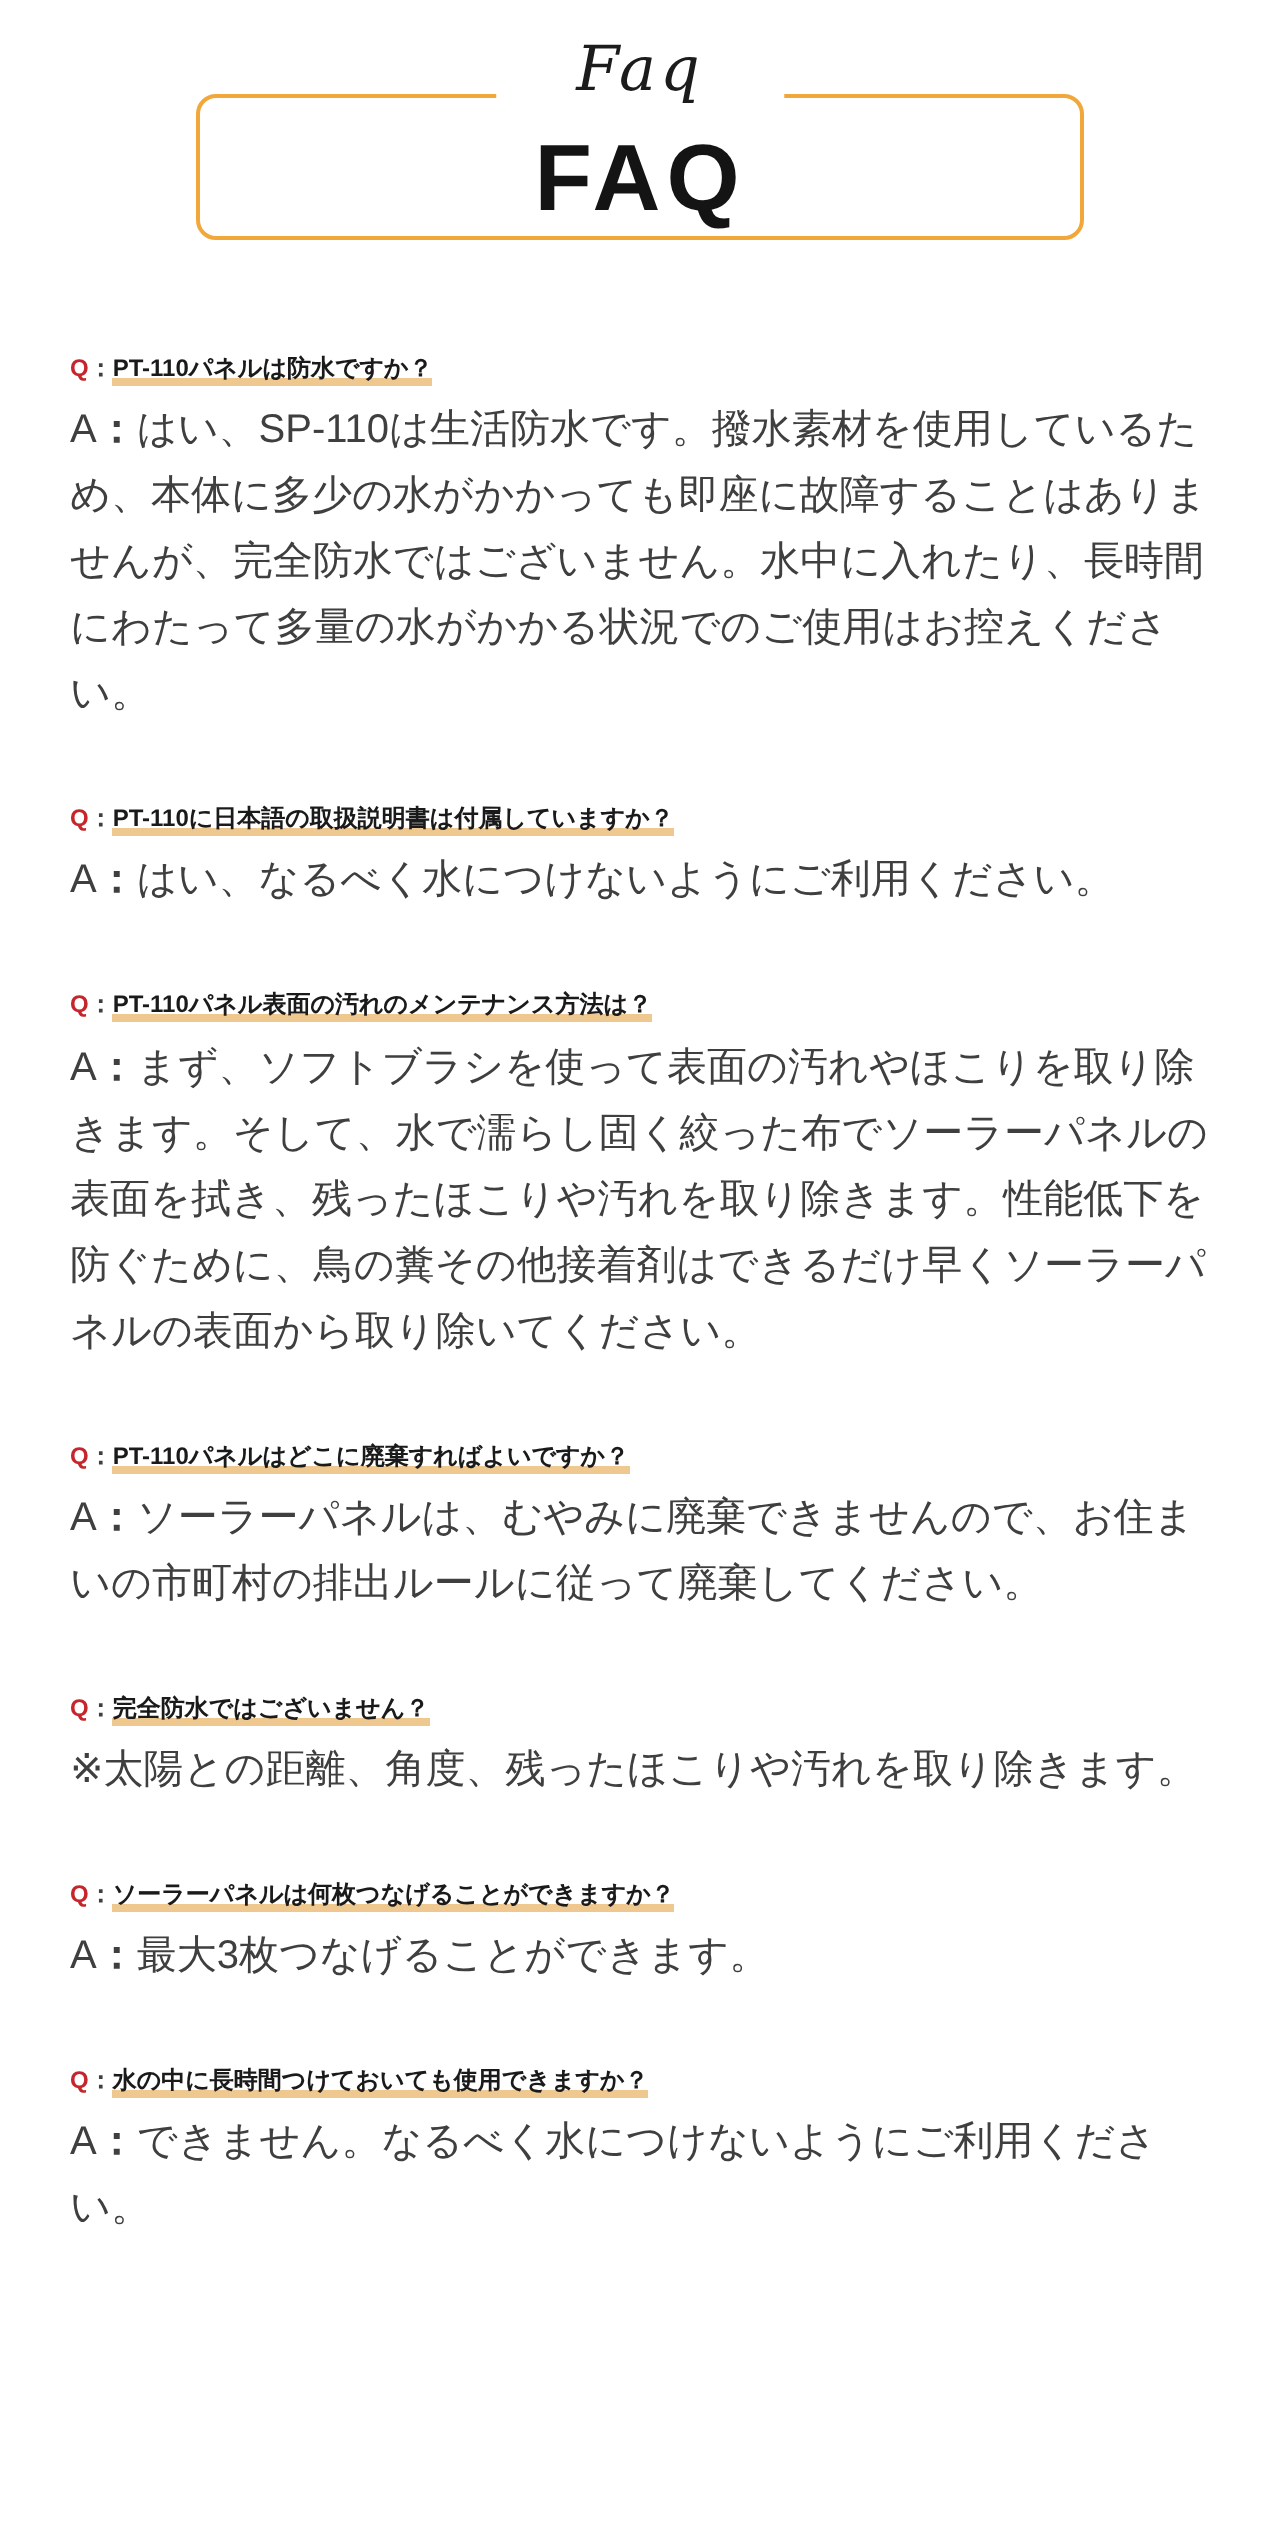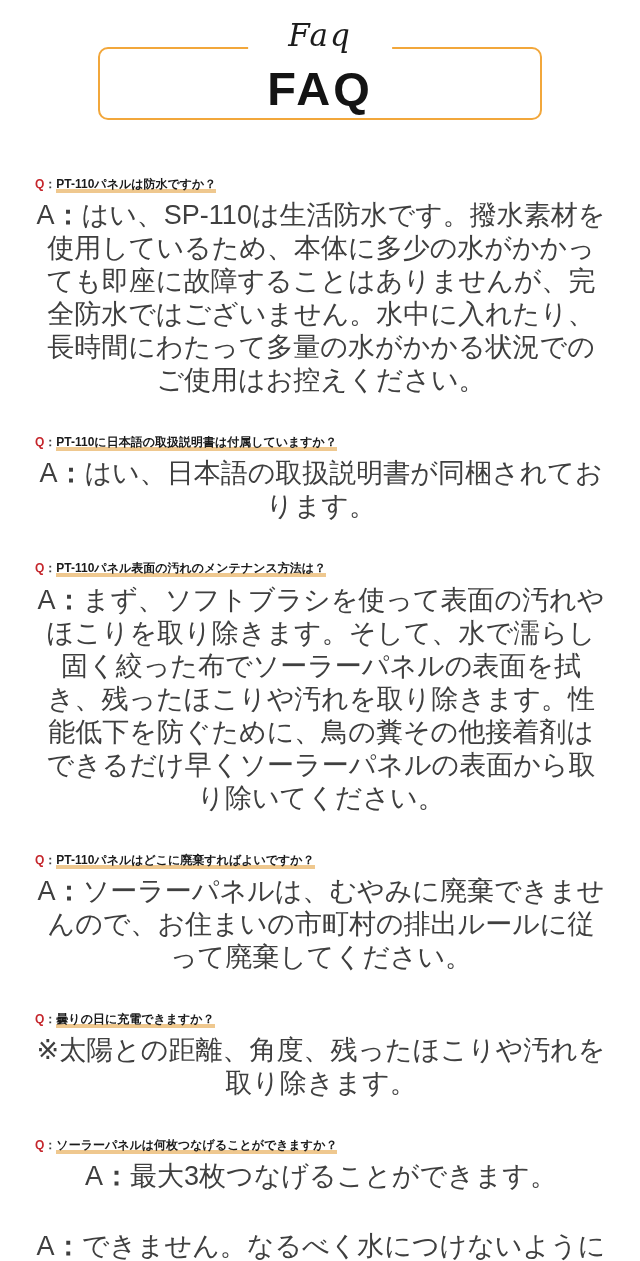--- a/index.html
+++ b/index.html
@@ -80,25 +80,24 @@
     font-weight:700;
   }
   .q-text{
     background-image:linear-gradient(var(--underline),var(--underline));
     background-repeat:no-repeat;
     background-size:100% 4px;
     background-position:0 100%;
     padding-bottom:2px;
   }
   .a-line,.note{
-    font-size:27px;
+    font-size:20px;
     line-height:33px;
     color:var(--text);
     font-weight:400;
-    text-align:center;
   }
   .a-letter{color:var(--text);}
 </style>
 </head>
 <body>
 
 <header class="header">
   <div class="title-box">
     <span class="script-label">Faq</span>
     <div class="big-title">FAQ</div>
@@ -107,45 +106,46 @@
 
 <main class="faq-list">
   <section class="qa">
     <p class="q-line"><span class="q-letter">Q</span><span class="colon q-colon">：</span><span class="q-text">PT-110パネルは防水ですか？</span></p>
     <p class="a-line"><span class="a-letter">A</span><span class="colon a-colon">：</span><span>はい、SP-110は生活防水です。撥水素材を使用しているため、本体に多少の水がかかっても即座に故障することはありませんが、完全防水ではございません。水中に入れたり、長時間にわたって多量の水がかかる状況でのご使用はお控えください。</span></p>
 
   </section>
 
   <section class="qa">
     <p class="q-line"><span class="q-letter">Q</span><span class="colon q-colon">：</span><span class="q-text">PT-110に日本語の取扱説明書は付属していますか？</span></p>
-    <p class="a-line"><span class="a-letter">A</span><span class="colon a-colon">：</span><span>はい、日本語の取扱説明書が同梱されております。</span></p>
+    <p class="a-line"><span class="a-letter">A</span><span class="colon a-colon">：</span><span>はい、なるべく水につけないようにご利用ください。</span></p>
 
   </section>
 
   <section class="qa">
     <p class="q-line"><span class="q-letter">Q</span><span class="colon q-colon">：</span><span class="q-text">PT-110パネル表面の汚れのメンテナンス方法は？</span></p>
     <p class="a-line"><span class="a-letter">A</span><span class="colon a-colon">：</span><span>まず、ソフトブラシを使って表面の汚れやほこりを取り除きます。そして、水で濡らし固く絞った布でソーラーパネルの表面を拭き、残ったほこりや汚れを取り除きます。性能低下を防ぐために、鳥の糞その他接着剤はできるだけ早くソーラーパネルの表面から取り除いてください。</span></p>
 
   </section>
 
   <section class="qa">
     <p class="q-line"><span class="q-letter">Q</span><span class="colon q-colon">：</span><span class="q-text">PT-110パネルはどこに廃棄すればよいですか？</span></p>
     <p class="a-line"><span class="a-letter">A</span><span class="colon a-colon">：</span><span>ソーラーパネルは、むやみに廃棄できませんので、お住まいの市町村の排出ルールに従って廃棄してください。</span></p>
 
   </section>
 
   <section class="qa">
-    <p class="q-line"><span class="q-letter">Q</span><span class="colon q-colon">：</span><span class="q-text">曇りの日に充電できますか？</span></p>
+    <p class="q-line"><span class="q-letter">Q</span><span class="colon q-colon">：</span><span class="q-text">完全防水ではございません？</span></p>
     <p class="note">※太陽との距離、角度、残ったほこりや汚れを取り除きます。</p>
   </section>
 
   <section class="qa">
     <p class="q-line"><span class="q-letter">Q</span><span class="colon q-colon">：</span><span class="q-text">ソーラーパネルは何枚つなげることができますか？</span></p>
     <p class="a-line"><span class="a-letter">A</span><span class="colon a-colon">：</span><span>最大3枚つなげることができます。</span></p>
 
   </section>
 
   <section class="qa">
+    <p class="q-line"><span class="q-letter">Q</span><span class="colon q-colon">：</span><span class="q-text">水の中に長時間つけておいても使用できますか？</span></p>
     <p class="a-line"><span class="a-letter">A</span><span class="colon a-colon">：</span><span>できません。なるべく水につけないようにご利用ください。</span></p>
 
   </section>
 
 </main>
 
 </body></html>

